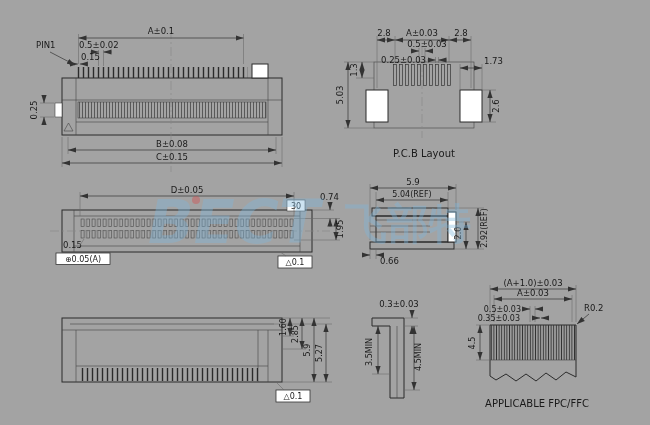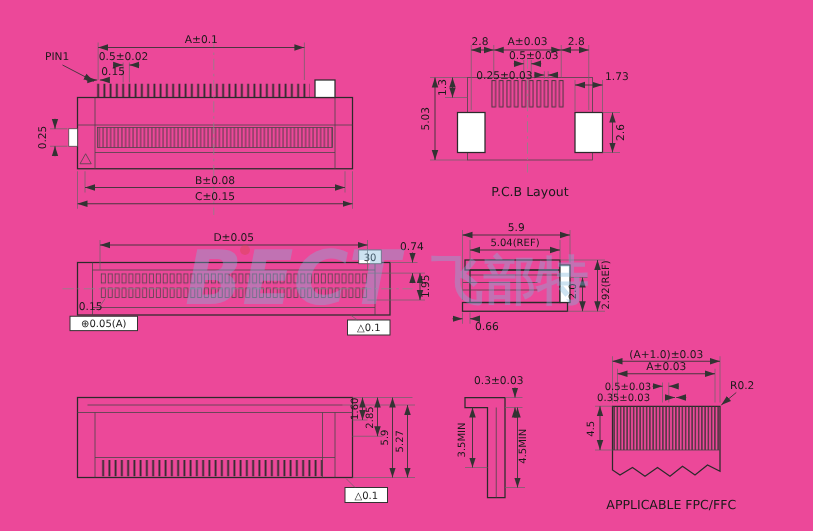--- a/index.html
+++ b/index.html
@@ -1,16 +1,16 @@
 <!DOCTYPE html>
 <html><head>
 <meta charset="utf-8">
 <style>
   html,body{margin:0;padding:0;background:#ffffff;}
-  #stage{position:relative;width:650px;height:425px;background:#ec4899;overflow:hidden;}
+  #stage{position:relative;width:650px;height:425px;background:#a3a3a3;overflow:hidden;}
   svg{position:absolute;left:0;top:0;}
   text{font-family:"DejaVu Sans","Liberation Sans",sans-serif;font-size:8.5px;fill:#1a1a1a;}
   .t-title{font-size:10px;}
   .t8{font-size:8px;}
   .s1{stroke:#2b2b2b;stroke-width:1;}
   .s6{stroke:#444;stroke-width:0.6;}
   .dim{stroke:#333;stroke-width:0.7;}
   .ext{stroke:#666;stroke-width:0.55;}
   .cl{stroke:#888;stroke-width:0.6;stroke-dasharray:9 3 2 3;}
   .gdt{fill:#fff;stroke:#333;stroke-width:0.8;}

